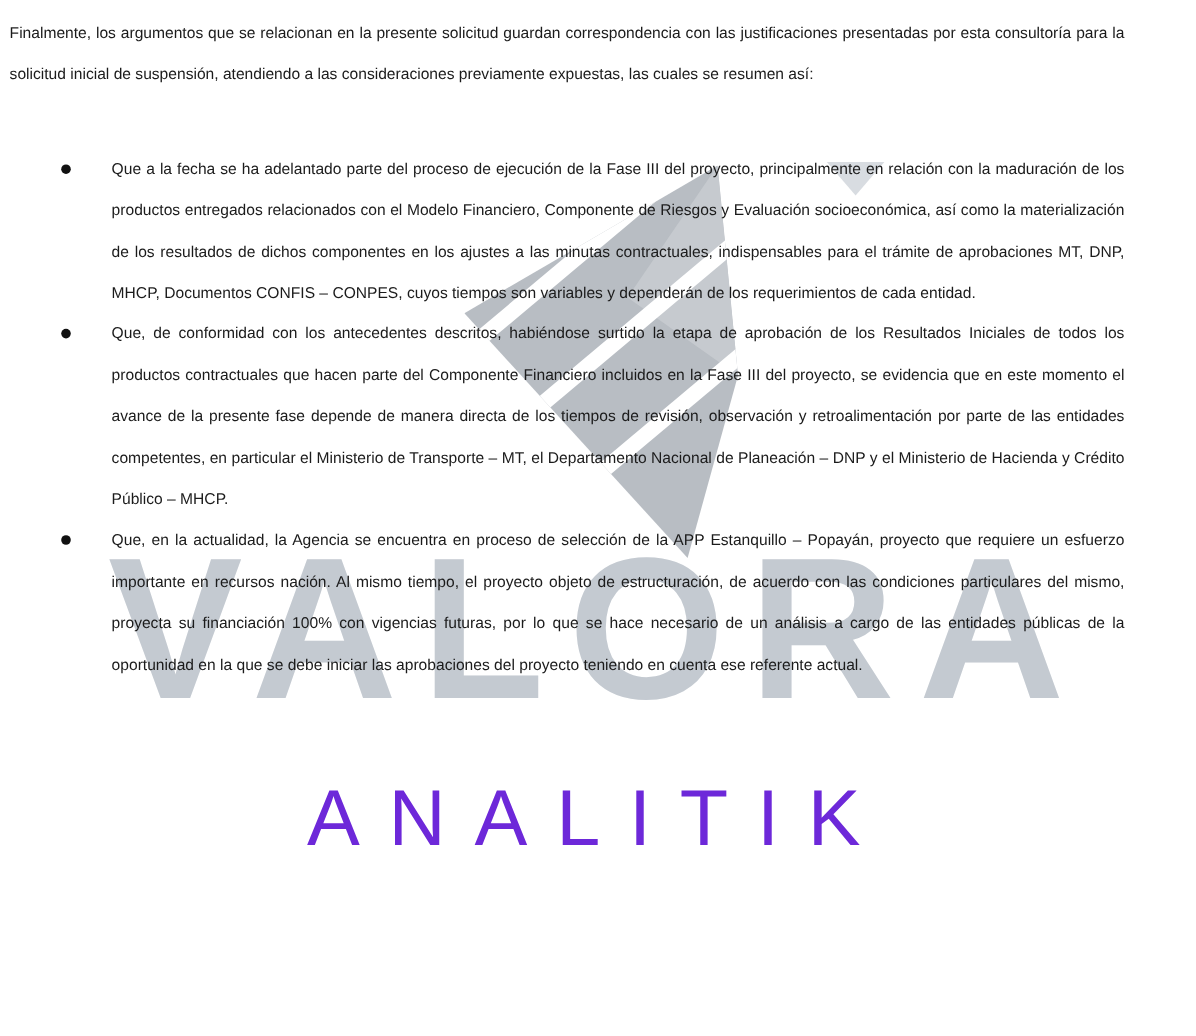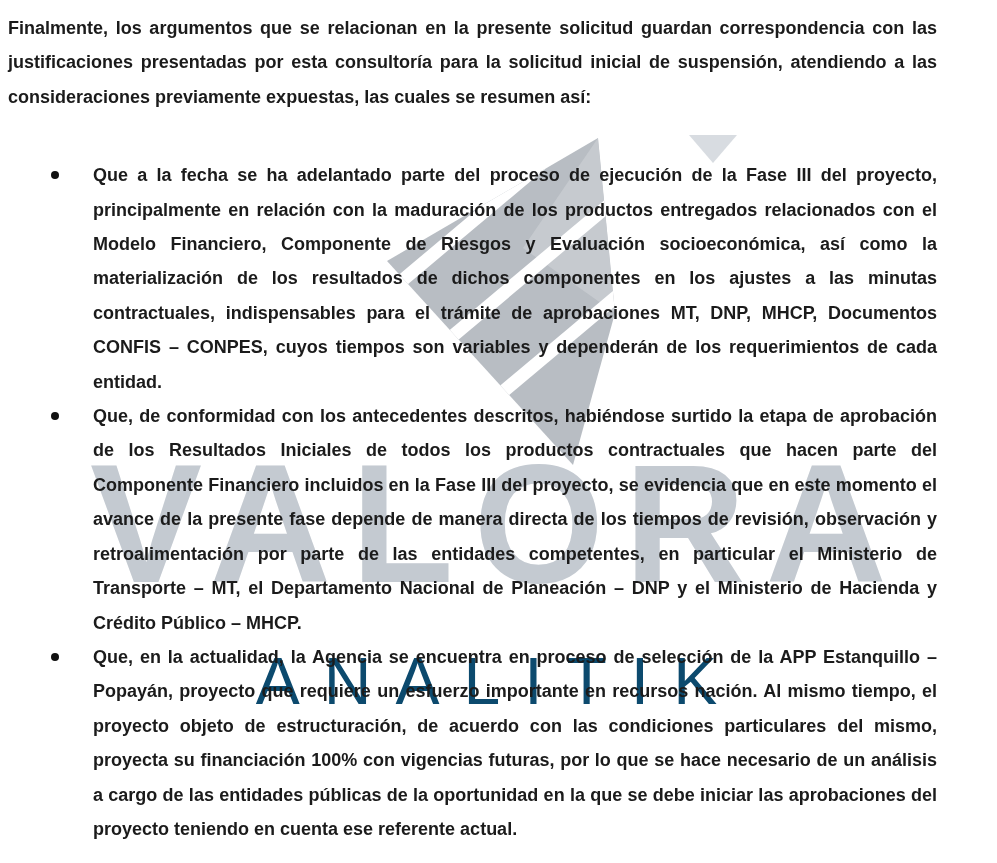--- a/index.html
+++ b/index.html
@@ -40,32 +40,31 @@
   .wm-analitik {
     position: absolute;
     top: 648px;
     left: 0;
     width: 100%;
     text-align: center;
     font-size: 66px;
     font-weight: 400;
     letter-spacing: 24px;
     line-height: 1;
-    color: #0c4a6e;
+    color: #6d28d9;
     white-space: nowrap;
   }
 
   
   .content {
     position: relative;
     z-index: 1;
     color: #1b1b1b;
-    font-size: 18px;
+    font-size: 13px;
     line-height: 34.4px;
-    font-weight: bold;
   }
   .intro {
     margin: 11px 60px 0 8px;
     text-align: justify;
     text-align-last: left;
   }
   .bullet-list {
     margin-top: 44px;
   }
   .bullet-item {

